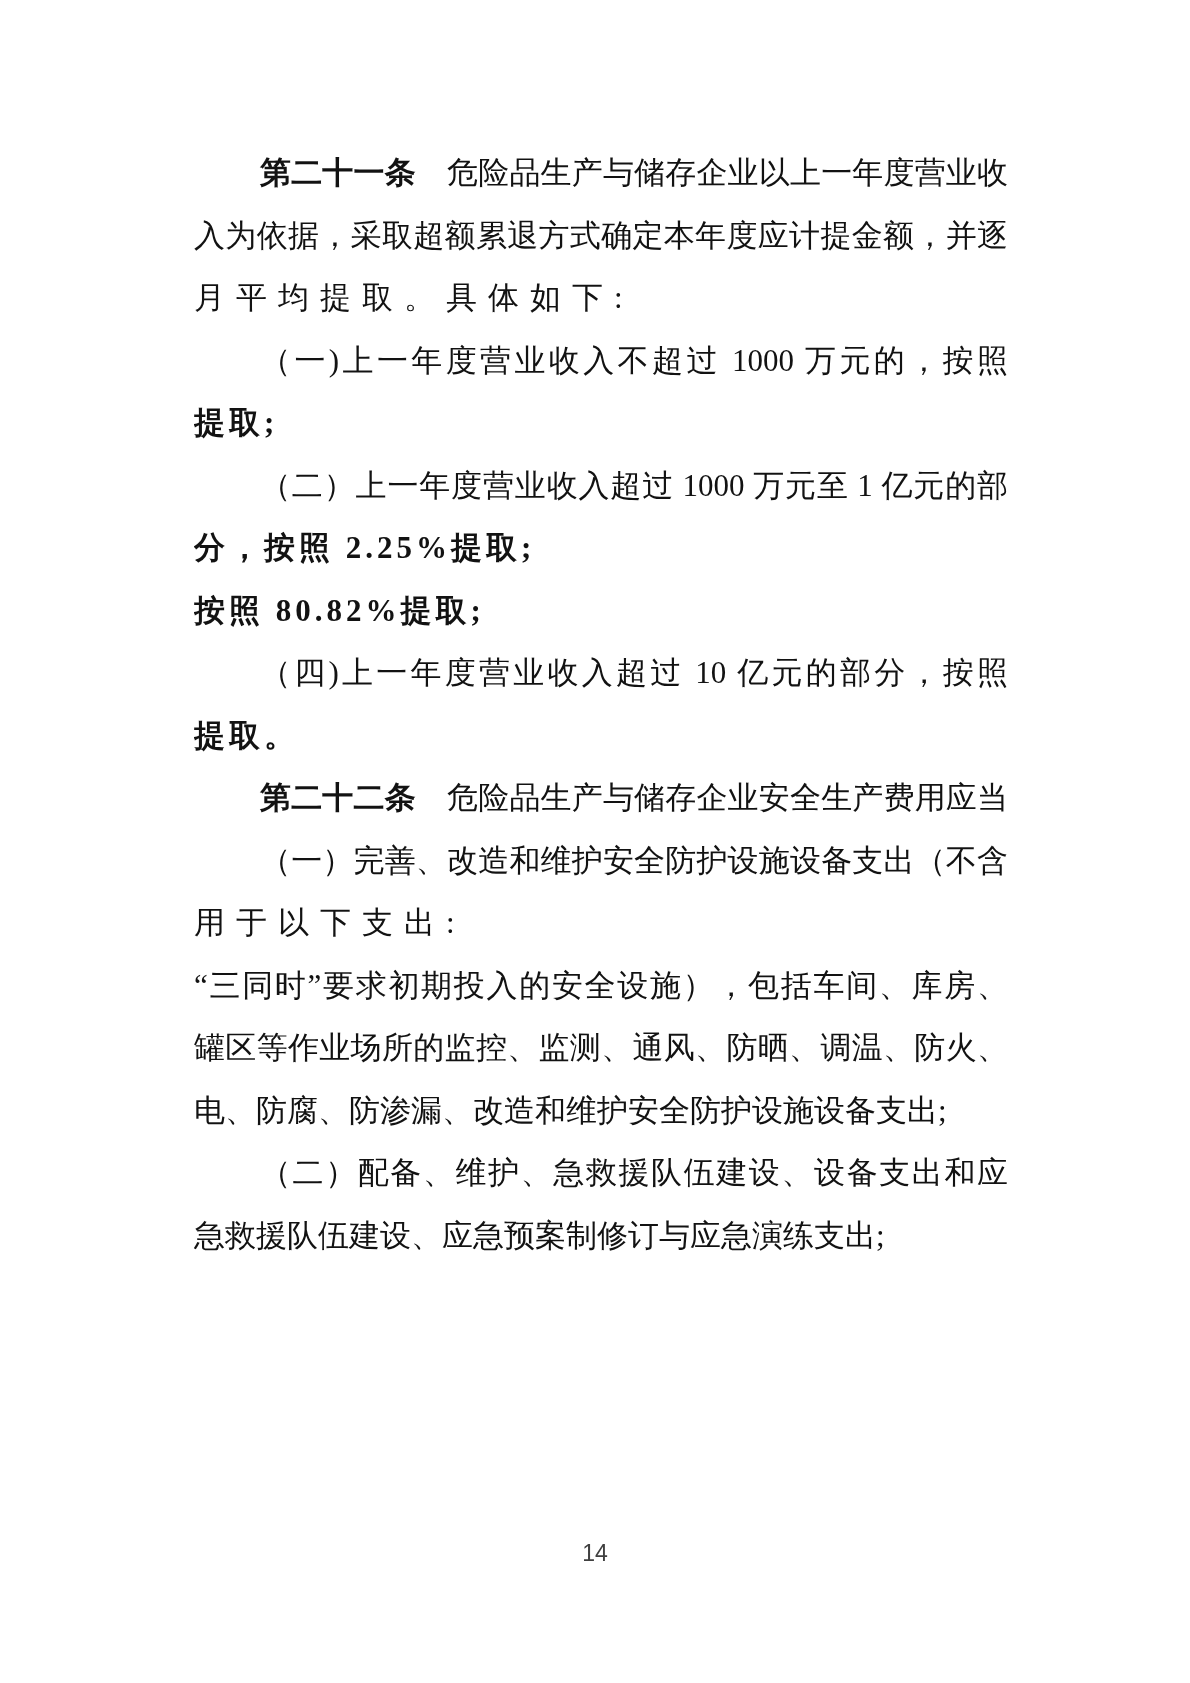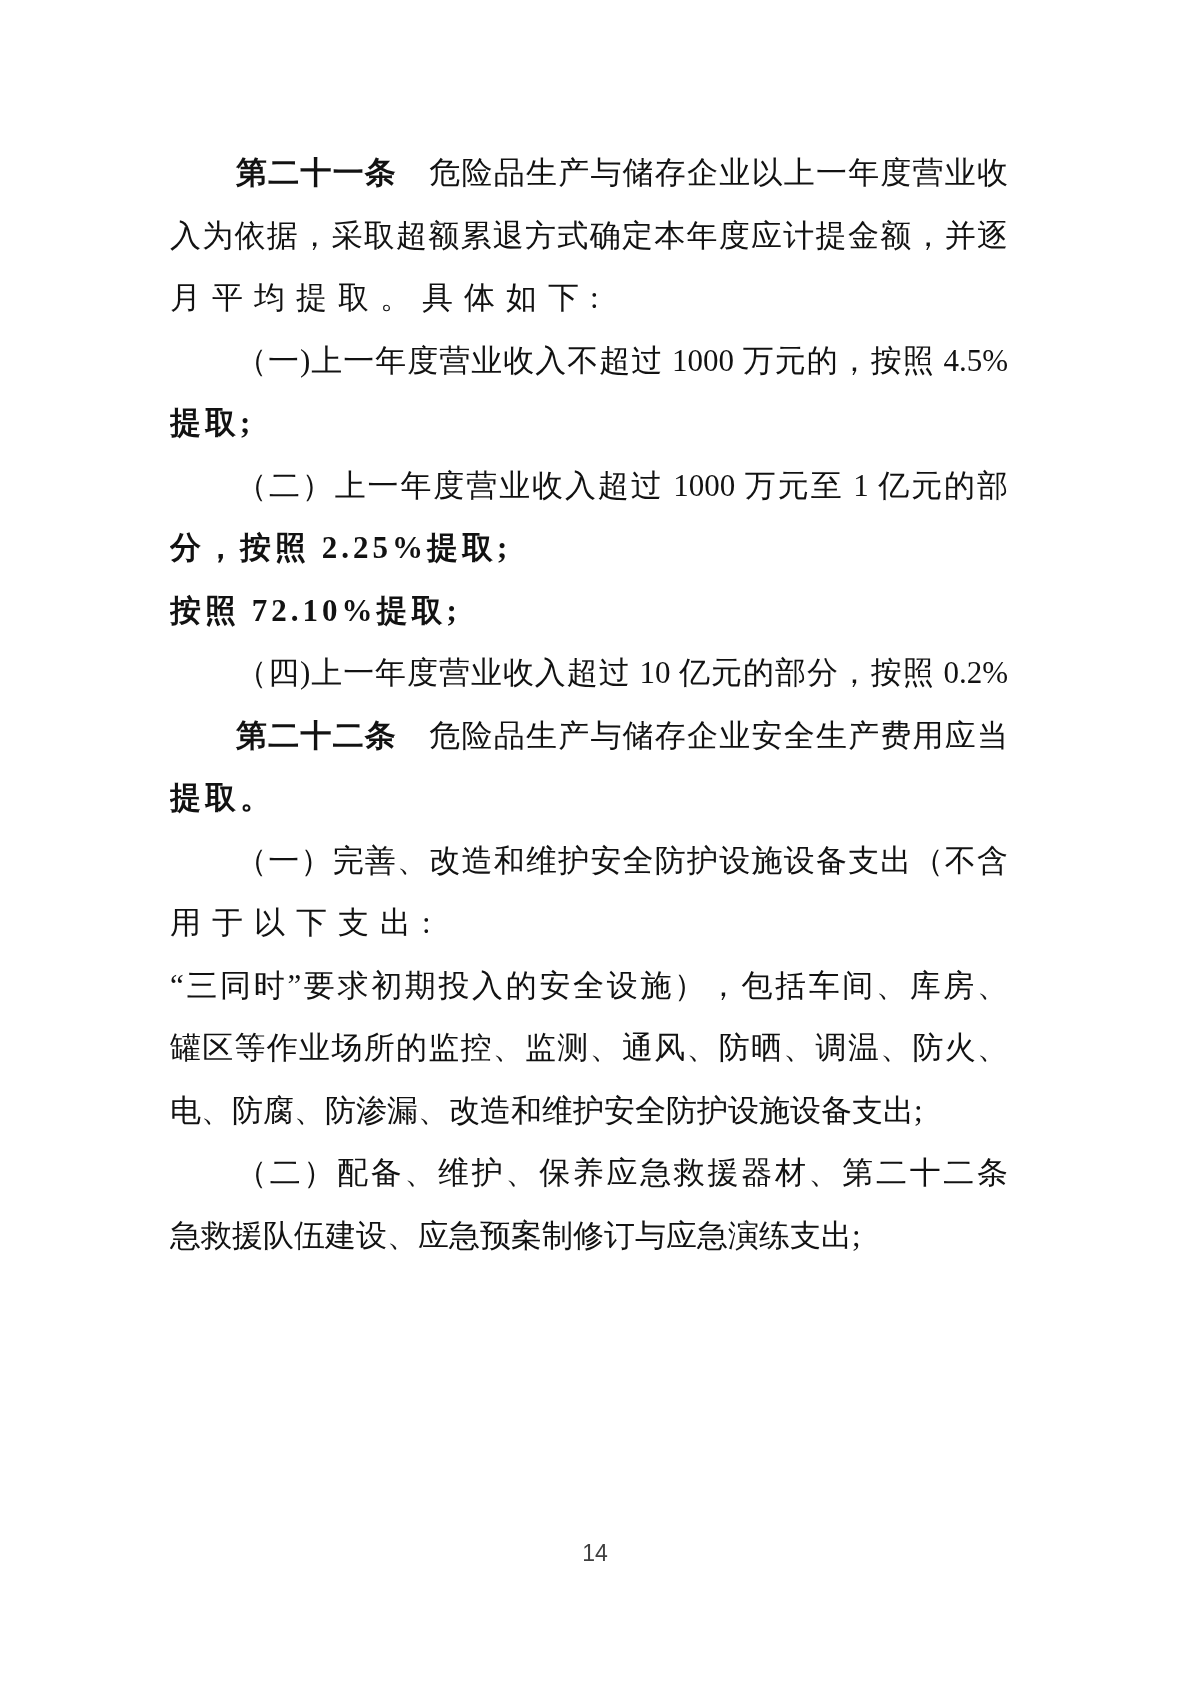--- a/index.html
+++ b/index.html
@@ -20,20 +20,21 @@
     position: absolute;
     left: 170px;
     top: 142px;
     width: 838px;
     font-size: 31px;
     line-height: 62.5px;
   }
   .line {
     height: 62.5px;
     overflow: hidden;
+    margin-left: 24px;
   }
   
   .jf {
     text-align: justify;
     text-align-last: justify;
   }
   
   .ind {
     text-indent: 66px;
   }
@@ -69,40 +70,40 @@
 
     <div class="line jf ind"><span>（一)上一年度营业收入不超过 1000 万元的，按照 4.5%</span></div>
 
     <div class="line sp2"><span>提取;</span></div>
 
     <div class="line jf ind"><span>（二）上一年度营业收入超过 1000 万元至 1 亿元的部</span></div>
 
     <div class="line sp2"><span>分，按照 2.25%提取;</span></div>
 
 
-    <div class="line sp2"><span>按照 72.10%提取;</span></div>
+    <div class="line sp2"><span>按照 80.82%提取;</span></div>
 
     <div class="line jf ind"><span>（四)上一年度营业收入超过 10 亿元的部分，按照 0.2%</span></div>
 
+    <div class="line sp2"><span>提取。</span></div>
+
     <div class="line jf ind"><span class="bold-head">第二十二条</span><span>　危险品生产与储存企业安全生产费用应当</span></div>
-
-    <div class="line sp2"><span>提取。</span></div>
 
     <div class="line jf ind"><span>（一）完善、改造和维护安全防护设施设备支出（不含</span></div>
 
     <div class="line sp"><span>用于以下支出:</span></div>
 
     <div class="line jf"><span>“三同时”要求初期投入的安全设施），包括车间、库房、</span></div>
 
     <div class="line jf"><span>罐区等作业场所的监控、监测、通风、防晒、调温、防火、</span></div>
 
 
     <div class="line"><span>电、防腐、防渗漏、改造和维护安全防护设施设备支出;</span></div>
 
-    <div class="line jf ind"><span>（二）配备、维护、保养应急救援器材、第二十二条</span></div>
+    <div class="line jf ind"><span>（二）配备、维护、急救援队伍建设、设备支出和应</span></div>
 
     <div class="line"><span>急救援队伍建设、应急预案制修订与应急演练支出;</span></div>
 
   </div>
 
   <div class="page-num">14</div>
 
 </div>
 
 </body></html>

